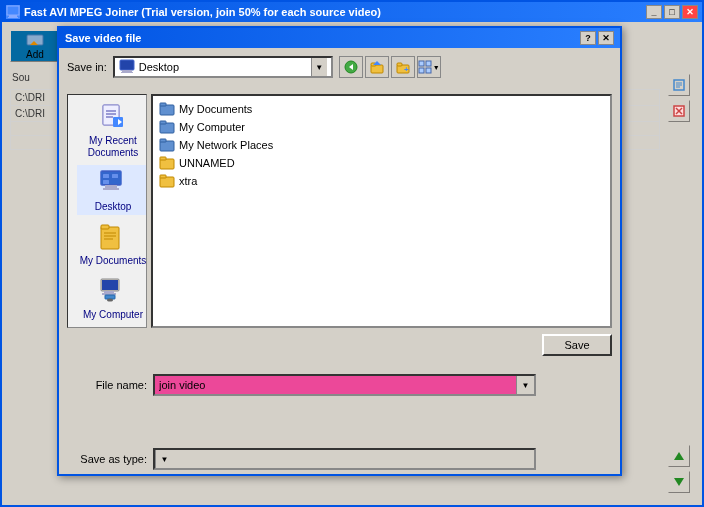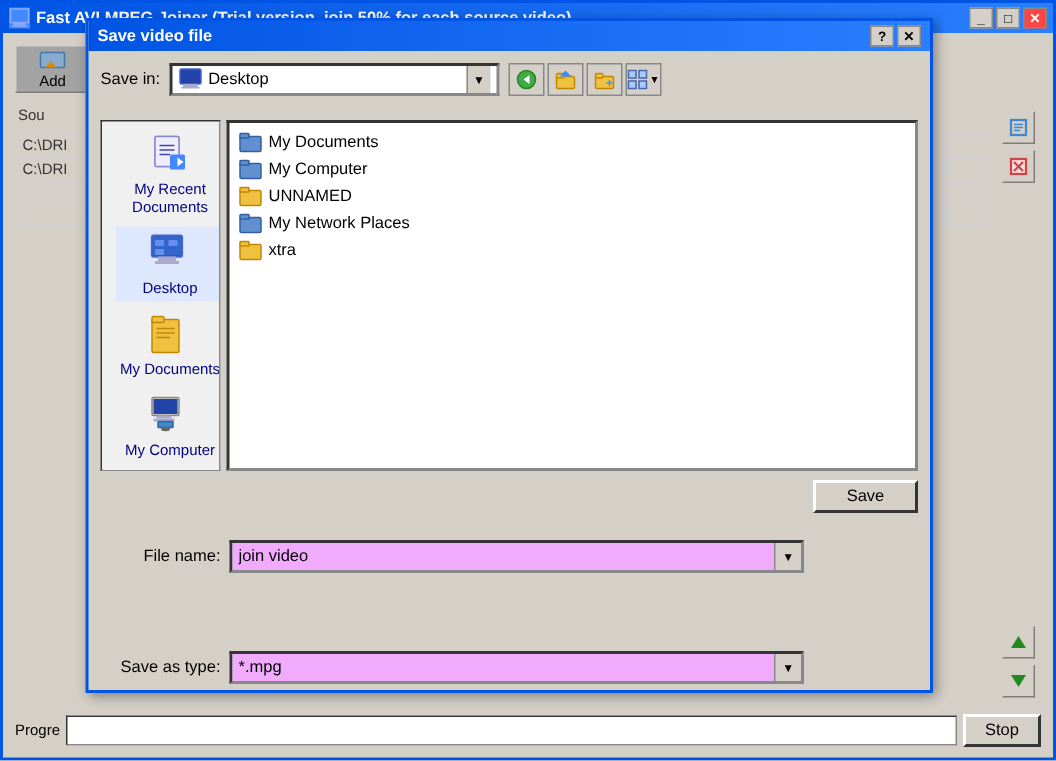--- a/index.html
+++ b/index.html
@@ -59,21 +59,21 @@
       cursor: pointer;
       color: #000;
       font-weight: bold;
     }
 
     .titlebar-btn.close { background: #ff4444; color: white; }
 
     
     .dialog-overlay {
       position: absolute;
-      top: 10px;
+      top: 24px;
       left: 55px;
       width: 565px;
       height: 450px;
       background: #d4d0c8;
       border: 2px solid #0054e3;
       box-shadow: 2px 2px 8px rgba(0,0,0,0.4);
       z-index: 10;
     }
 
     .dialog-titlebar {
@@ -281,21 +281,21 @@
       display: flex;
       height: 22px;
       border: 2px inset #888;
     }
 
     .form-input {
       flex: 1;
       border: none;
       padding: 2px 4px;
       font-size: 11px;
-      background: #f0abfc;
+      background: #ec4899;
       outline: none;
     }
 
     .form-arrow {
       width: 18px;
       background: #d4d0c8;
       border-left: 1px solid #888;
       display: flex;
       align-items: center;
       justify-content: center;
@@ -355,21 +355,21 @@
       background: #d4d0c8;
       display: flex;
       align-items: center;
       padding: 4px;
       gap: 4px;
     }
 
     .app-toolbar-btn {
       width: 50px;
       height: 32px;
-      background: #a3a3a3;
+      background: #0369a1;
       border: 1px outset #d4d0c8;
       font-size: 10px;
       display: flex;
       flex-direction: column;
       align-items: center;
       justify-content: center;
       cursor: pointer;
     }
 
     .app-main-area {
@@ -528,25 +528,20 @@
           </svg>
         </div>
         <div class="side-btn">
           <svg width="12" height="12" viewBox="0 0 12 12">
             <polygon points="6,10 11,2 1,2" fill="#228822"></polygon>
           </svg>
         </div>
       </div>
     </div>
 
-    <div class="app-bottom">
-      <span style="font-size:10px;">Progre</span>
-      <div class="progress-area"></div>
-      <div class="stop-btn">Stop</div>
-    </div>
   </div>
 
   <div class="dialog-overlay">
 
     <div class="dialog-titlebar">
       <span>Save video file</span>
       <div class="dialog-titlebar-buttons">
         <div class="dialog-btn help">?</div>
         <div class="dialog-btn close-dialog">✕</div>
       </div>
@@ -685,35 +680,35 @@
                 <rect x="1" y="4" width="14" height="10" rx="1" fill="#6090d0" stroke="#3060a0"></rect>
                 <rect x="1" y="2" width="6" height="3" rx="0.5" fill="#6090d0" stroke="#3060a0"></rect>
               </svg>
             </div>
             <span class="file-name">My Computer</span>
           </div>
 
           <div class="file-item">
             <div class="file-icon">
               <svg width="16" height="16" viewBox="0 0 16 16">
-                <rect x="1" y="4" width="14" height="10" rx="1" fill="#f0c040" stroke="#c08800"></rect>
-                <rect x="1" y="2" width="6" height="3" rx="0.5" fill="#f0c040" stroke="#c08800"></rect>
-              </svg>
-            </div>
-            <span class="file-name">UNNAMED</span>
+                <rect x="1" y="4" width="14" height="10" rx="1" fill="#6090d0" stroke="#3060a0"></rect>
+                <rect x="1" y="2" width="6" height="3" rx="0.5" fill="#6090d0" stroke="#3060a0"></rect>
+              </svg>
+            </div>
+            <span class="file-name">My Network Places</span>
           </div>
 
           <div class="file-item">
             <div class="file-icon">
               <svg width="16" height="16" viewBox="0 0 16 16">
-                <rect x="1" y="4" width="14" height="10" rx="1" fill="#6090d0" stroke="#3060a0"></rect>
-                <rect x="1" y="2" width="6" height="3" rx="0.5" fill="#6090d0" stroke="#3060a0"></rect>
-              </svg>
-            </div>
-            <span class="file-name">My Network Places</span>
+                <rect x="1" y="4" width="14" height="10" rx="1" fill="#f0c040" stroke="#c08800"></rect>
+                <rect x="1" y="2" width="6" height="3" rx="0.5" fill="#f0c040" stroke="#c08800"></rect>
+              </svg>
+            </div>
+            <span class="file-name">UNNAMED</span>
           </div>
 
           <div class="file-item">
             <div class="file-icon">
               <svg width="16" height="16" viewBox="0 0 16 16">
                 <rect x="1" y="4" width="14" height="10" rx="1" fill="#f0c040" stroke="#c08800"></rect>
                 <rect x="1" y="2" width="6" height="3" rx="0.5" fill="#f0c040" stroke="#c08800"></rect>
               </svg>
             </div>
             <span class="file-name">xtra</span>
@@ -727,21 +722,20 @@
             <div class="form-row">
               <span class="form-label">File name:</span>
               <div class="form-input-combo">
                 <input class="form-input" type="text" value="join video" style="">
                 <div class="form-arrow">▼</div>
               </div>
             </div>
             <div class="form-row">
               <span class="form-label">Save as type:</span>
               <div class="form-input-combo">
-                <input class="form-input" type="text" value="*.mpg" readonly="" style="">
                 <div class="form-arrow">▼</div>
               </div>
             </div>
           </div>
           <div class="buttons-section">
             <button class="action-btn">Save</button>
           </div>
         </div>
       </div>
     </div>

